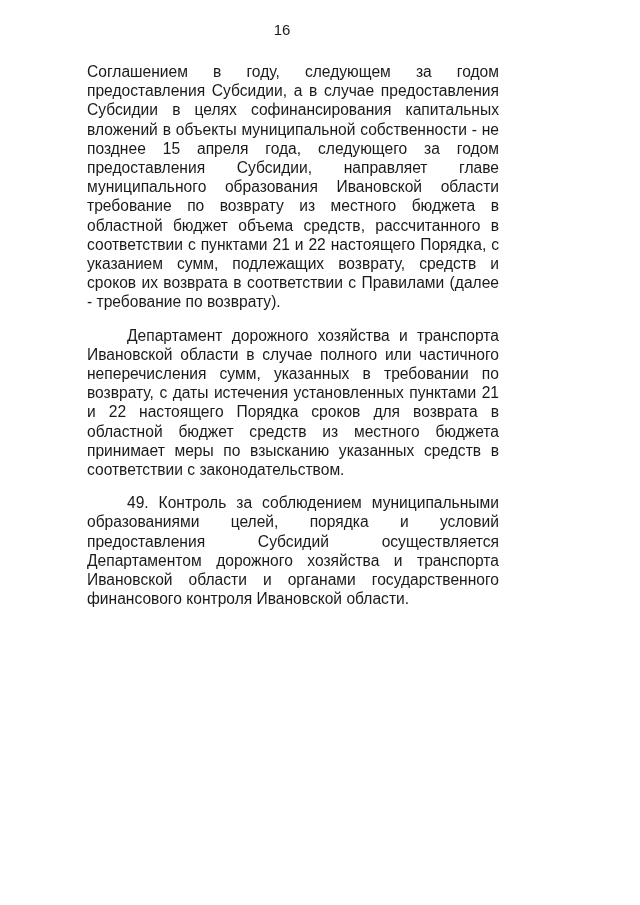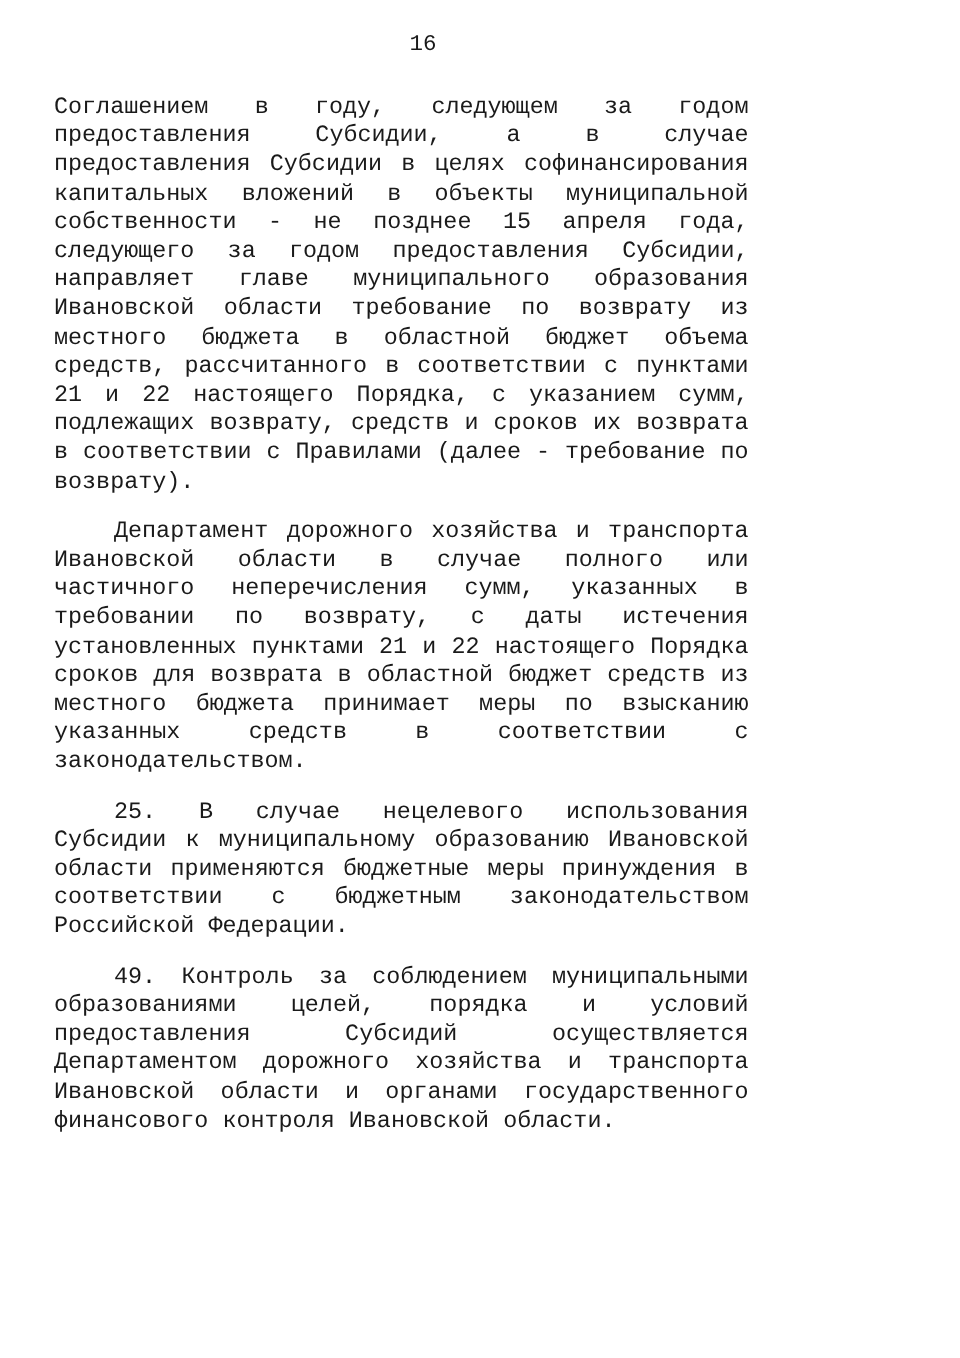--- a/index.html
+++ b/index.html
@@ -6,34 +6,34 @@
     margin: 0;
     padding: 0;
     background: #ffffff;
   }
   .page {
     position: relative;
     width: 564px;
     height: 905px;
     background: #ffffff;
     color: #000000;
-    font-family: Liberation Mono, monospace;
+    font-family: Liberation Sans, sans-serif;
     overflow: hidden;
     box-sizing: border-box;
   }
   .page-number {
     padding-top: 20px;
     text-align: center;
     font-size: 15px;
     line-height: 19px;
     color: #1a1a1a;
   }
   .content {
     margin-top: 23px;
-    padding-left: 36px;
+    padding-left: 87px;
     padding-right: 65px;
     font-size: 15.6px;
     line-height: 19.2px;
     text-align: justify;
     color: #1a1a1a;
   }
   .content p {
     margin: 0;
     padding: 0;
   }
@@ -43,16 +43,15 @@
   }
 </style>
 </head>
 <body>
 
 <div class="page">
   <div class="page-number">16</div>
   <div class="content">
     <p>Соглашением в году, следующем за годом предоставления Субсидии, а в случае предоставления Субсидии в целях софинансирования капитальных вложений в объекты муниципальной собственности - не позднее 15 апреля года, следующего за годом предоставления Субсидии, направляет главе муниципального образования Ивановской области требование по возврату из местного бюджета в областной бюджет объема средств, рассчитанного в соответствии с пунктами 21 и 22 настоящего Порядка, с указанием сумм, подлежащих возврату, средств и сроков их возврата в соответствии с Правилами (далее - требование по возврату).</p>
     <p class="indent">Департамент дорожного хозяйства и транспорта Ивановской области в случае полного или частичного неперечисления сумм, указанных в требовании по возврату, с даты истечения установленных пунктами 21 и 22 настоящего Порядка сроков для возврата в областной бюджет средств из местного бюджета принимает меры по взысканию указанных средств в соответствии с законодательством.</p>
-    <p class="indent">25. В случае нецелевого использования Субсидии к муниципальному образованию Ивановской области применяются бюджетные меры принуждения в соответствии с бюджетным законодательством Российской Федерации.</p>
     <p class="indent">49. Контроль за соблюдением муниципальными образованиями целей, порядка и условий предоставления Субсидий осуществляется Департаментом дорожного хозяйства и транспорта Ивановской области и органами государственного финансового контроля Ивановской области.</p>
   </div>
 </div>
 
 </body></html>

